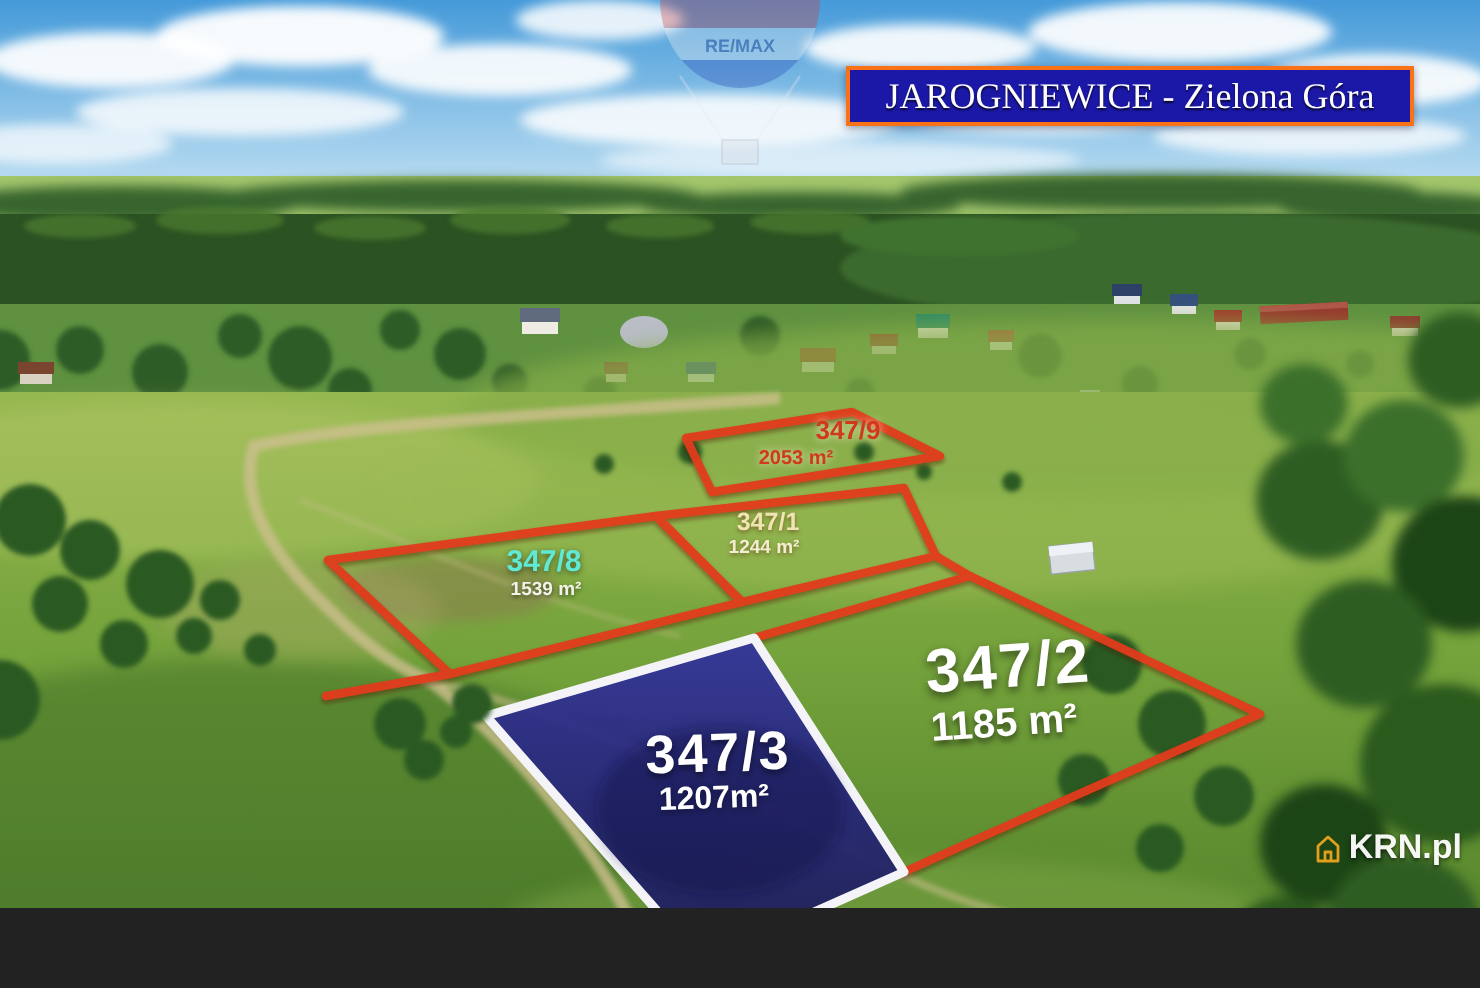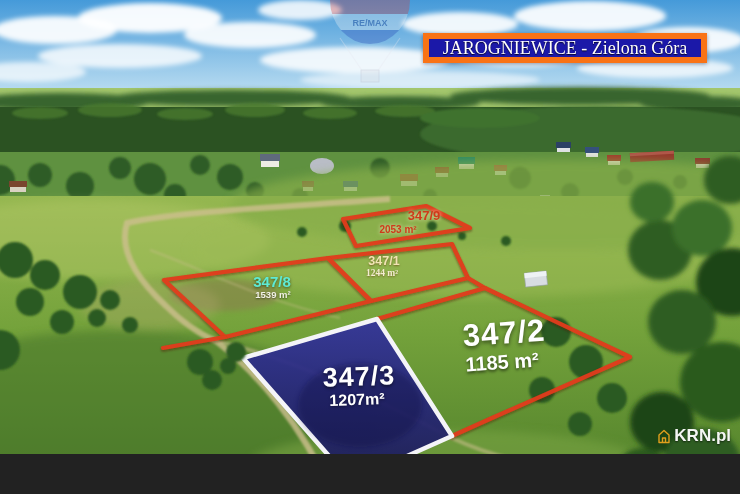--- a/index.html
+++ b/index.html
@@ -11,39 +11,39 @@
   .lbl{
     position:absolute;transform:translate(-50%,-50%);
     font-family:"Liberation Sans",sans-serif;font-weight:bold;white-space:nowrap;
     pointer-events:none;line-height:1;
   }
   #l9  {left:399px;top:215px;font-size:13px;color:#cf3a1a;text-shadow:0 0 4px rgba(255,240,210,.85);margin-left:25px;}
   #l9a {left:398px;top:230px;font-size:10px;color:#cf3a1a;text-shadow:0 0 4px rgba(255,240,210,.85);}
   #l8  {left:272px;top:281px;font-size:15px;color:#5eead4;text-shadow:0 1px 3px rgba(0,0,0,.55);}
   #l8a {left:273px;top:295px;font-size:9.5px;color:#f2f2e6;text-shadow:0 1px 2px rgba(0,0,0,.5);}
   #l7  {left:384px;top:261px;font-size:12.5px;color:#f1e4b4;text-shadow:0 1px 2px rgba(90,40,0,.55);}
-  #l7a {left:382px;top:274px;font-size:9.5px;color:#f4edd2;text-shadow:0 1px 2px rgba(90,40,0,.5);font-family:Liberation Serif, serif;}
+  #l7a {left:382px;top:274px;font-size:9.5px;color:#f4edd2;text-shadow:0 1px 2px rgba(90,40,0,.5);}
   #l2  {left:504px;top:333px;font-size:31px;color:#fff;transform:translate(-50%,-50%) rotate(-4deg);
         text-shadow:0 2px 4px rgba(0,0,0,.55);letter-spacing:1px;}
   #l2a {left:502px;top:362px;font-size:20px;color:#fff;transform:translate(-50%,-50%) rotate(-4deg);
         text-shadow:0 2px 3px rgba(0,0,0,.55);}
   #l3  {left:359px;top:377px;font-size:27px;color:#fff;transform:translate(-50%,-50%) rotate(-2deg);
         text-shadow:0 2px 3px rgba(0,0,0,.45);letter-spacing:1px;}
   #l3a {left:357px;top:400px;font-size:16px;color:#fff;transform:translate(-50%,-50%) rotate(-2deg);
         text-shadow:0 1px 3px rgba(0,0,0,.45);}
   #banner{
     position:absolute;left:423px;top:33px;width:284px;height:30px;box-sizing:border-box;
-    background:#1b18a8;border:6px solid #f97316;
+    background:#1b18a8;border:2px solid #f97316;
     display:flex;align-items:center;justify-content:center;
     font-family:"Liberation Serif",serif;font-size:18px;color:#fdfdff;
     text-shadow:0 1px 1px rgba(0,0,0,.8);white-space:nowrap;
     box-shadow:0 1px 4px rgba(0,0,40,.4);
   }
   #krn{
-    position:absolute;right:9px;bottom:8px;display:flex;align-items:center;gap:3px;
+    position:absolute;right:9px;bottom:20px;display:flex;align-items:center;gap:3px;
     font-weight:bold;font-size:17px;color:#ffffff;opacity:.95;
     text-shadow:0 1px 2px rgba(0,0,0,.65);
   }
 </style>
 </head>
 <body>
 
 <div id="stage">
 
   <svg id="photo-svg" width="740" height="494" viewBox="0 0 740 494">

